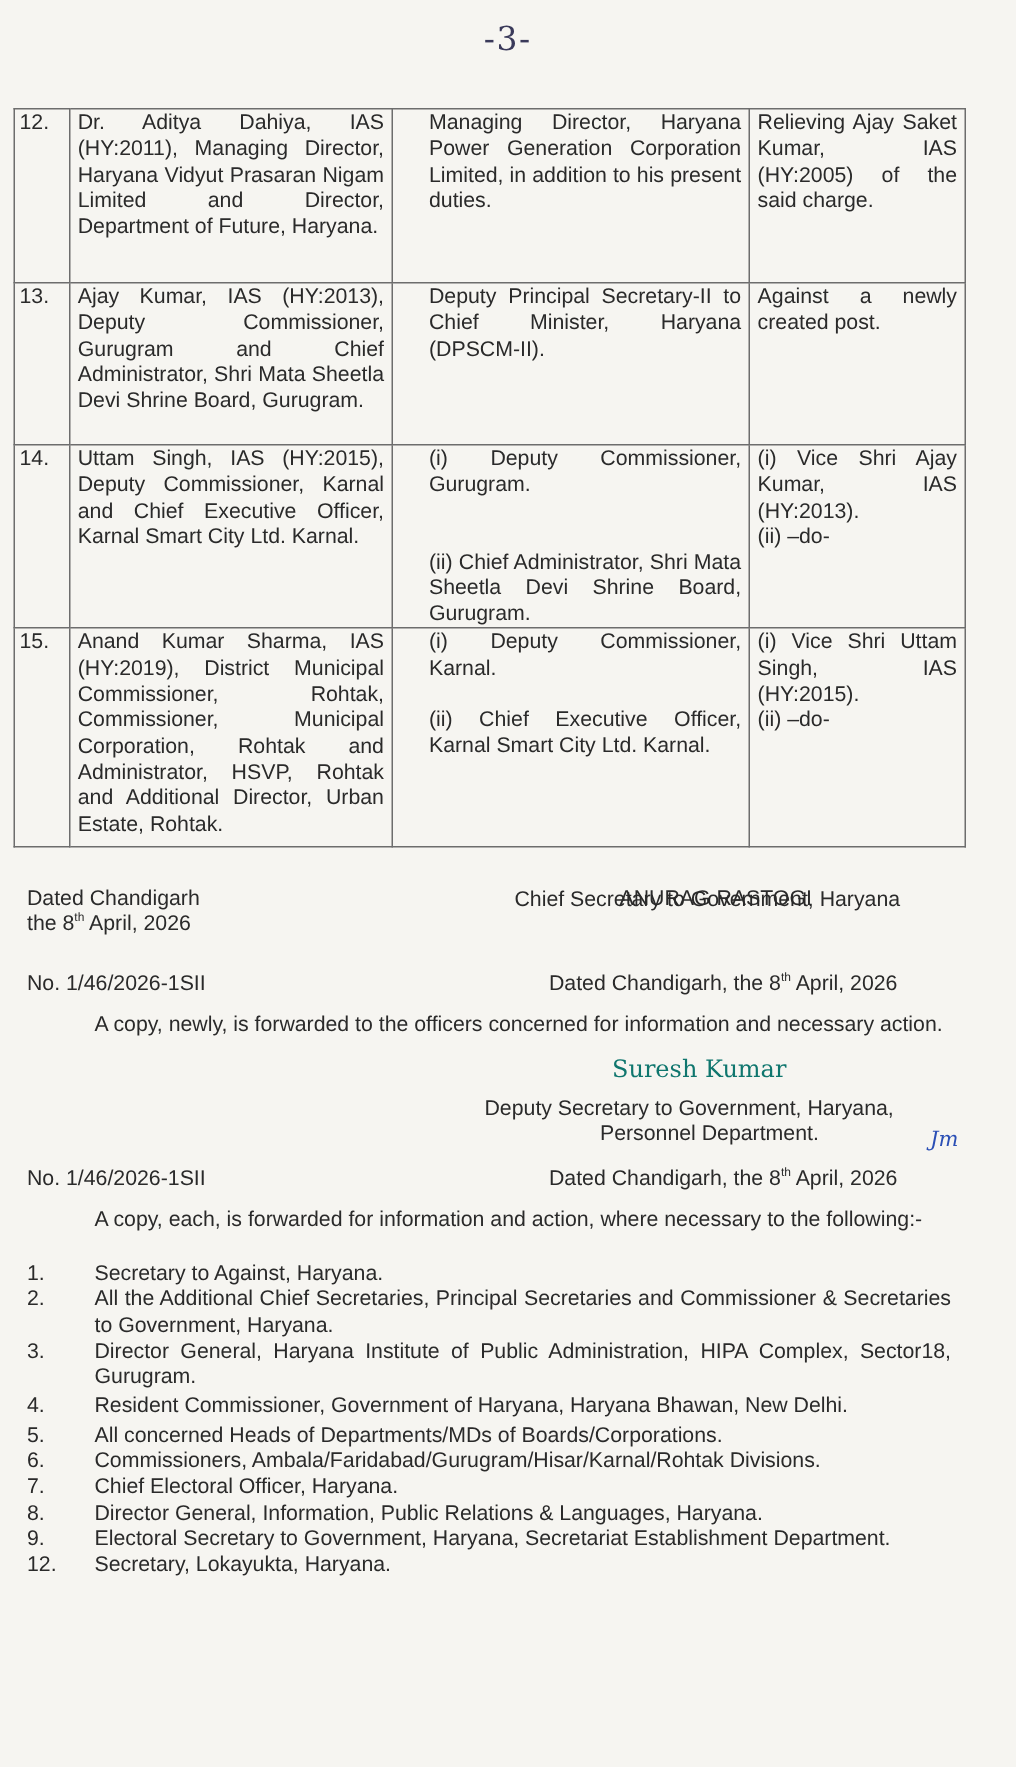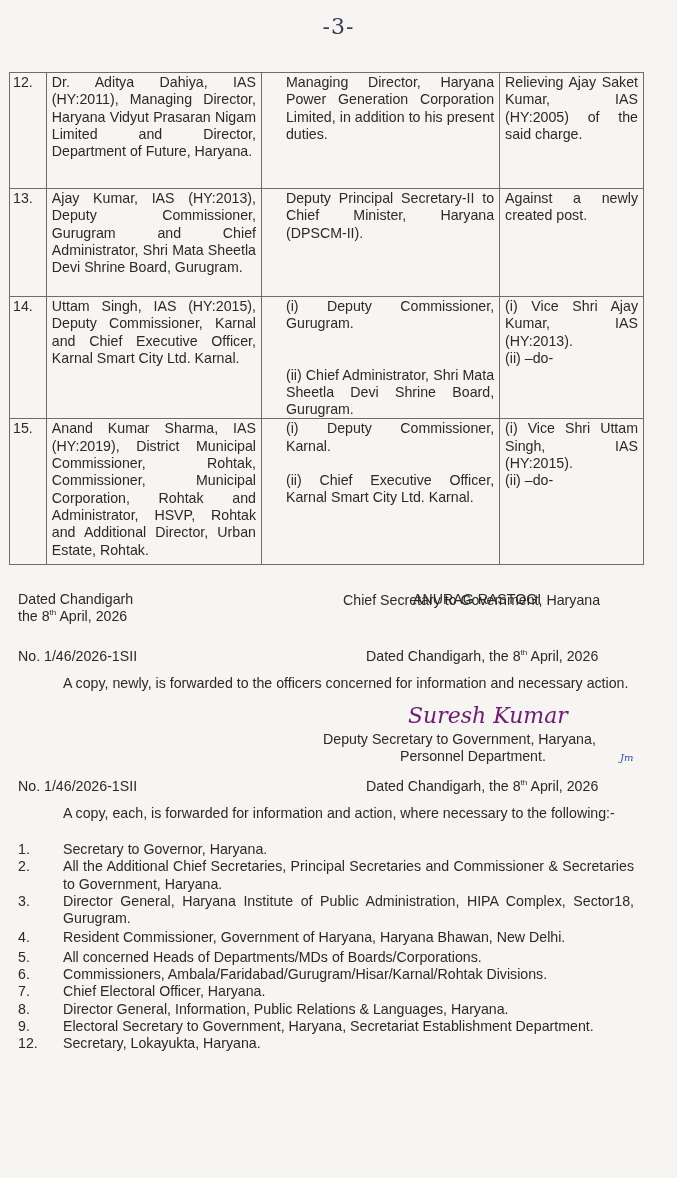--- a/index.html
+++ b/index.html
@@ -39,27 +39,27 @@
       position: absolute; font-size: 14.2px; line-height: 17.3px; white-space: nowrap;
     }
     sup { font-size: 8px; line-height: 0; vertical-align: 6px; }
     .para {
       position: absolute; left: 18px; width: 616px;
       font-size: 14.2px; line-height: 17.3px;
       text-align: justify; text-indent: 45px;
     }
     .signature {
       position: absolute; left: 408px; top: 703px;
-      font-family: "DejaVu Serif", serif; font-style: italic;
-      font-size: 22px; color: #701a75;
+      font-family: "DejaVu Serif", serif; 
+      font-size: 16px; color: #0f766e;
     }
     .initials {
       position: absolute; left: 620px; top: 752px;
       font-family: "DejaVu Serif", serif; font-style: italic;
-      font-size: 10px; color: #2b4fb5;
+      font-size: 14px; color: #2b4fb5;
     }
     .dist-list {
       position: absolute; left: 18px; top: 841px; width: 616px;
       margin: 0; padding: 0; list-style: none;
       font-size: 14.2px; line-height: 17.3px;
     }
     .dist-list li { display: flex; }
     .dist-list li .n { width: 45px; flex: none; }
     .dist-list li .t { flex: 1; text-align: justify; text-align-last: left; }
     .dist-list li.spaced { margin-top: 2px; }
@@ -135,21 +135,21 @@
 <div class="txt" style="left:400px; top:748px;">Personnel Department.</div>
 <div class="initials">Jm</div>
 
 <div class="txt" style="left:18px; top:778px;">No. 1/46/2026-1SII</div>
 <div class="txt" style="left:366px; top:778px;"><span>Dated Chandigarh, the 8</span><sup>th</sup><span> April, 2026</span></div>
 <div class="para" style="top:805px;">A copy, each, is forwarded for information and action, where necessary to the following:-</div>
 
 <ol class="dist-list">
   <li>
       <span class="n">1.</span>
-      <span class="t">Secretary to Governor, Haryana.</span>
+      <span class="t">Secretary to Against, Haryana.</span>
     </li>
   <li>
       <span class="n">2.</span>
       <span class="t">All the Additional Chief Secretaries, Principal Secretaries and Commissioner &amp; Secretaries to Government, Haryana.</span>
     </li>
   <li>
       <span class="n">3.</span>
       <span class="t">Director General, Haryana Institute of Public Administration, HIPA Complex, Sector18, Gurugram.</span>
     </li>
   <li class="spaced">

